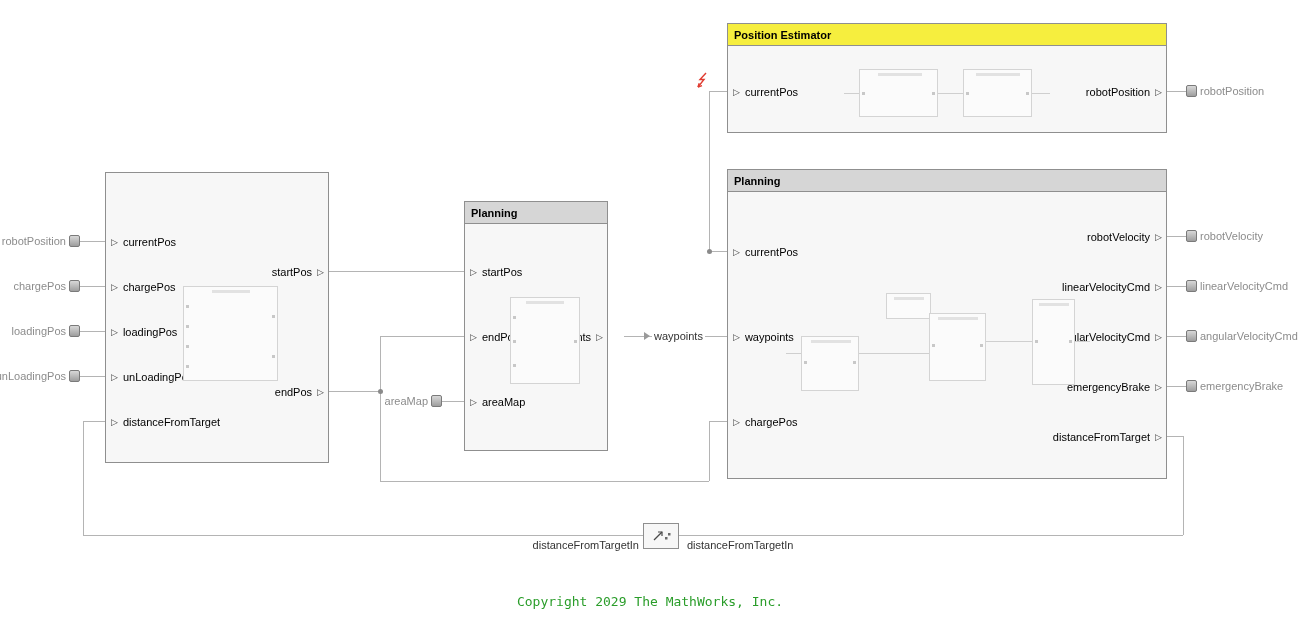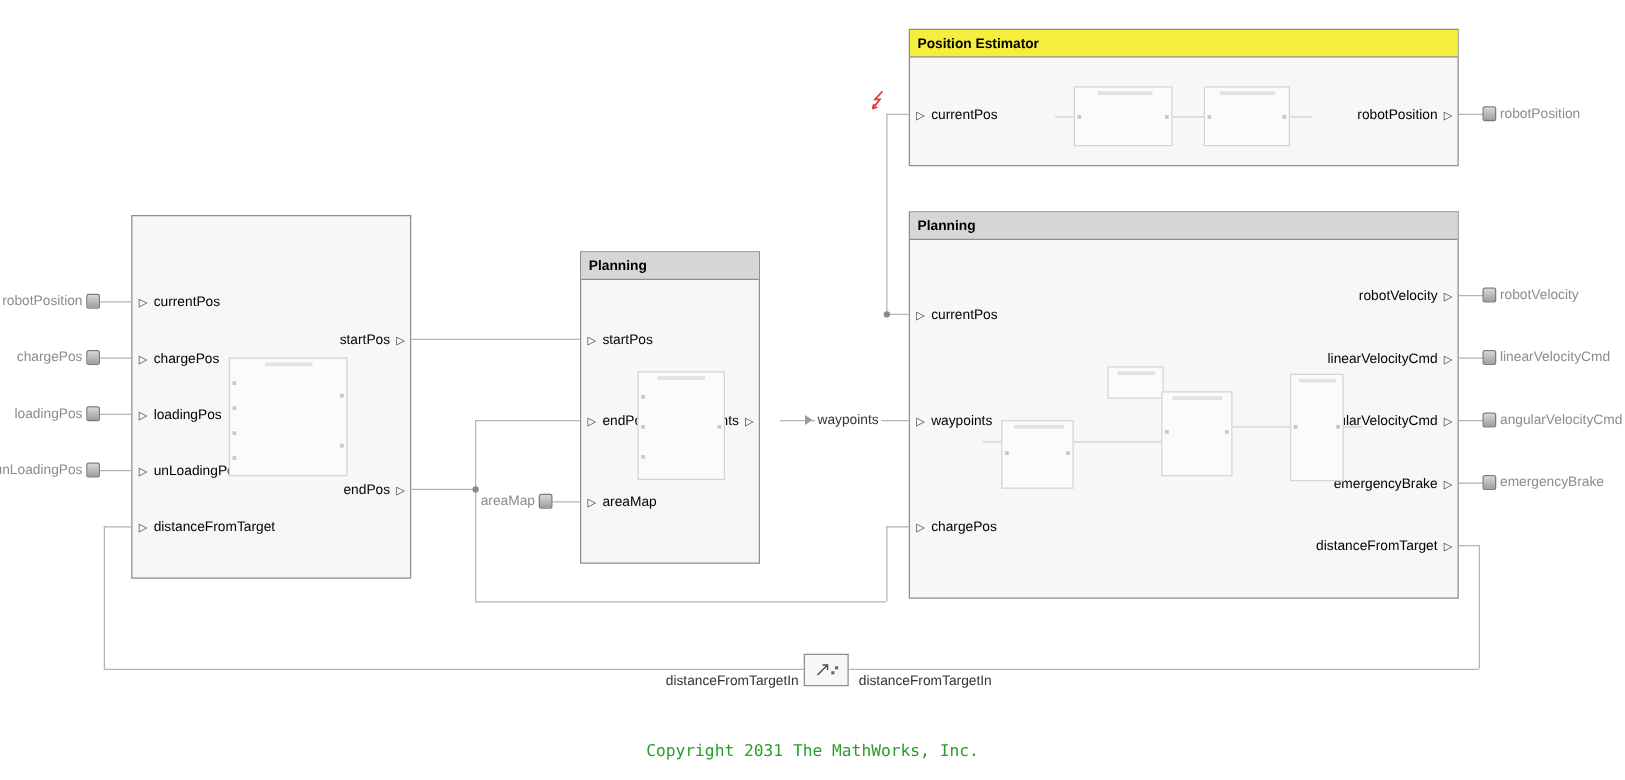--- a/index.html
+++ b/index.html
@@ -301,15 +301,15 @@
     </svg>
   </div>
 
   <div class="lightning" style="left:695px;top:72px">
     <svg width="14" height="18" viewBox="0 0 14 18">
       <path d="M11 1 L5 7.5 L9 7.5 L3 15" stroke="#e03c31" stroke-width="1.4" fill="none"></path>
       <path d="M3 15 L7 13.6 M3 15 L4.2 11.2" stroke="#e03c31" stroke-width="1.4" fill="none"></path>
     </svg>
   </div>
 
-  <div class="annotation" style="top:594px">Copyright 2031 The MathWorks, Inc.</div>
+  <div class="annotation" style="top:594px">Copyright 2029 The MathWorks, Inc.</div>
 
 </div>
 
 </body></html>

